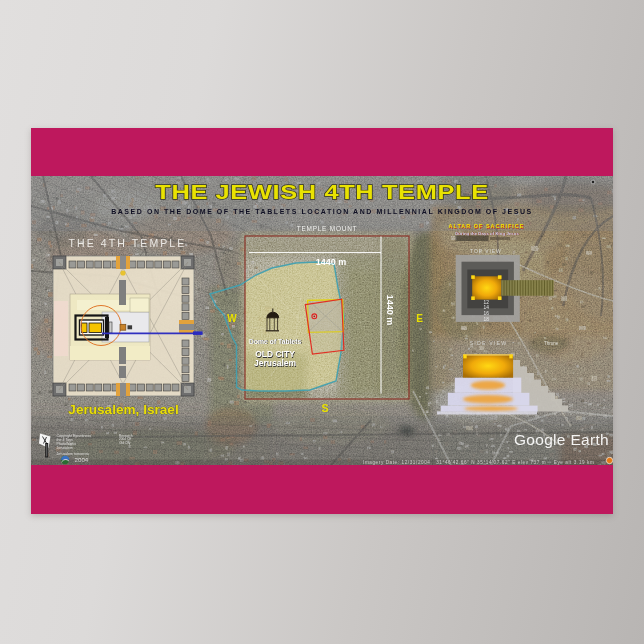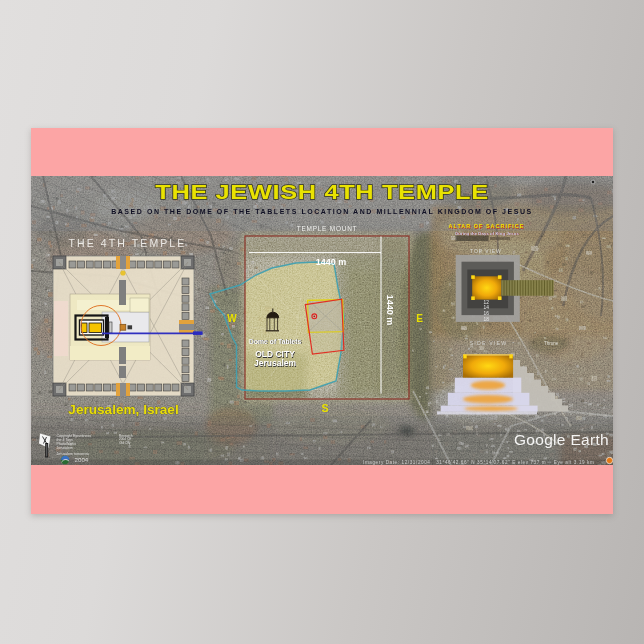--- a/index.html
+++ b/index.html
@@ -1,19 +1,19 @@
 <!DOCTYPE html>
 <html><head>
 <meta charset="utf-8">
 <style>
 html,body{margin:0;padding:0}
 body{width:644px;height:644px;overflow:hidden;position:relative;
  background:linear-gradient(102deg,#e1dfde 0%,#dcdad9 28%,#cac7c5 62%,#b8b5b3 100%);
  font-family:"Liberation Sans",sans-serif}
-.poster{position:absolute;left:31px;top:128px;width:582px;height:386px;background:#fca5a5;
+.poster{position:absolute;left:31px;top:128px;width:582px;height:386px;background:#be185d;
  box-shadow:0 2px 6px rgba(95,90,86,0.30)}
 .sat{position:absolute;left:0;top:48px;width:582px;height:289px}
 </style>
 </head>
 <body>
 
 <div class="poster">
 
 <div class="sat">
 <svg width="582" height="289" viewBox="0 0 582 289">

